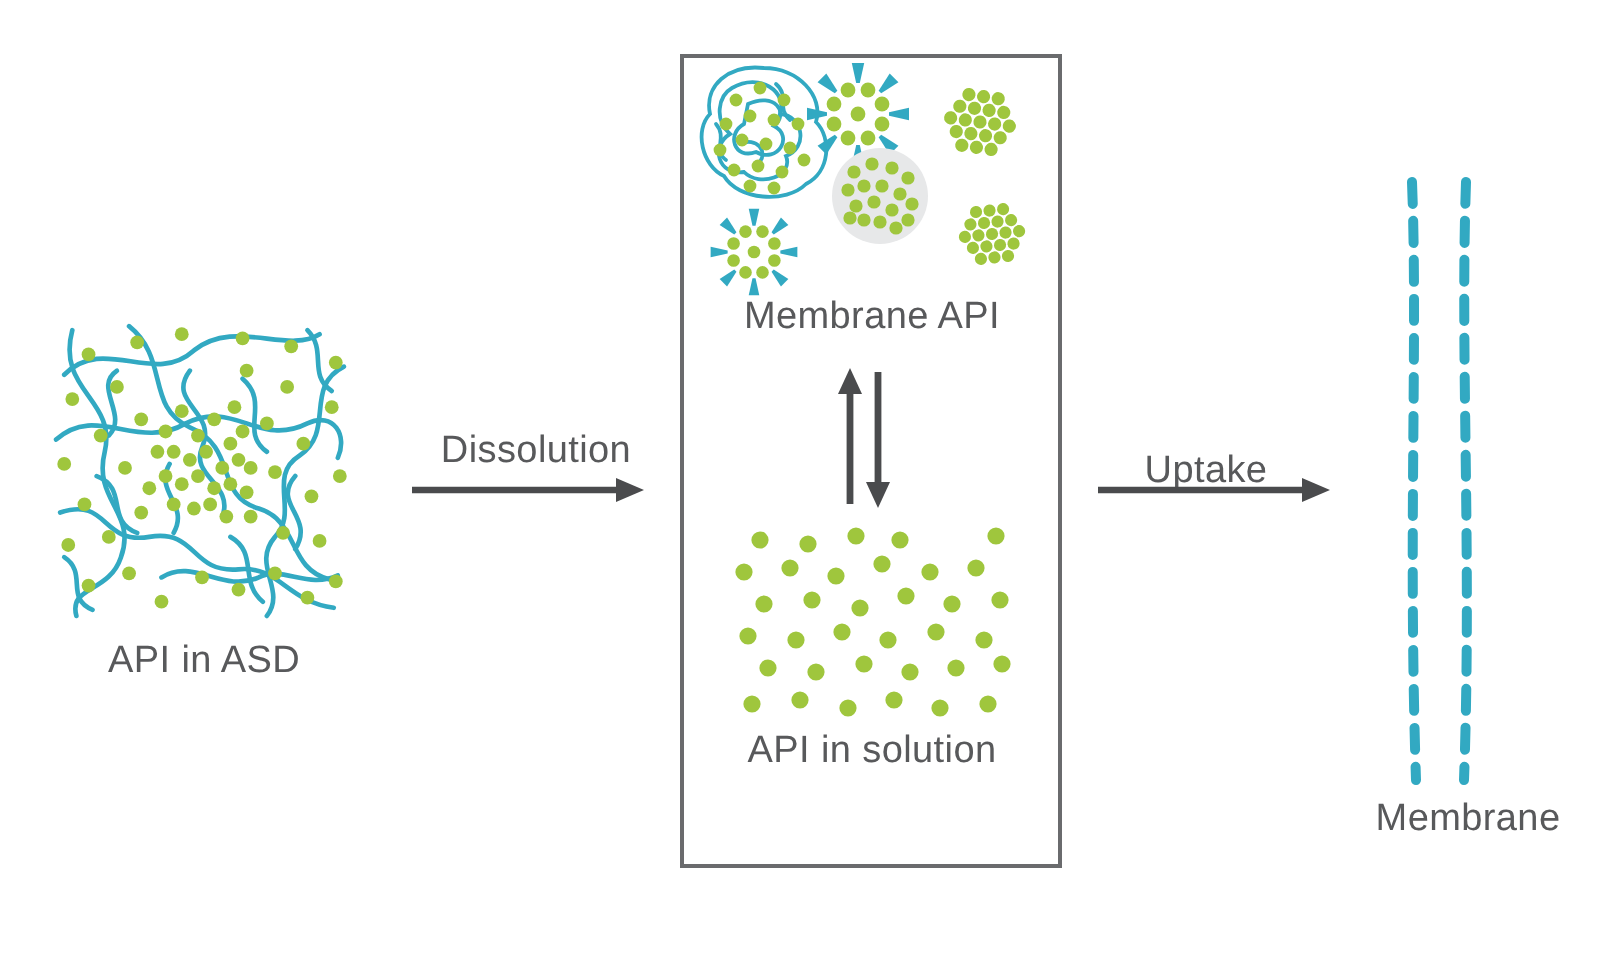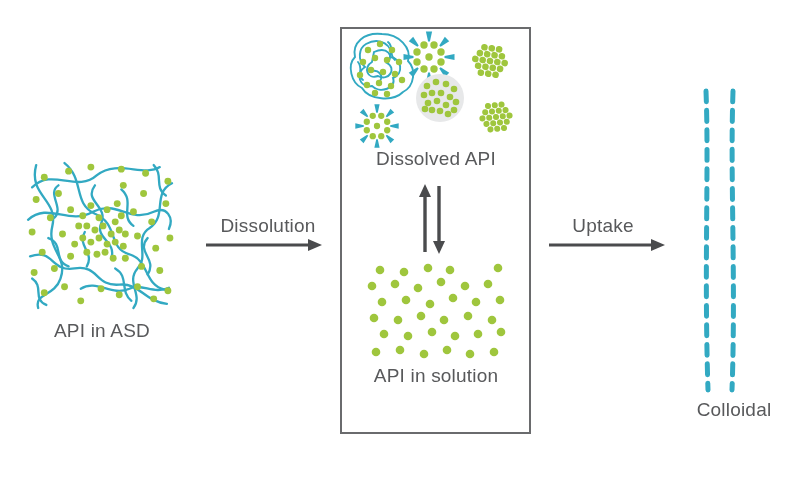--- a/index.html
+++ b/index.html
@@ -234,21 +234,21 @@
 
     <g>
         <use href="#micelle" transform="translate(37,99) scale(0.85)"></use>
       </g>
 
     <g>
         <use href="#hexcluster" transform="translate(156,90) scale(0.92) rotate(-6)"></use>
       </g>
   </svg>
 
-  <div class="lbl" style="left:436px;top:147px">Dissolved API</div>
+  <div class="lbl" style="left:436px;top:147px">Membrane API</div>
 
   <svg style="left:415px;top:184px" width="40" height="70" viewBox="0 0 40 70">
     <line class="s-arrow" stroke-width="3.4" x1="10" y1="11" x2="10" y2="68"></line>
     <polygon class="f-arrow" points="10,0 4,13 16,13"></polygon>
     <line class="s-arrow" stroke-width="3.4" x1="24" y1="2" x2="24" y2="59"></line>
     <polygon class="f-arrow" points="24,70 18,57 30,57"></polygon>
   </svg>
 
   <svg style="left:368px;top:262px" width="136" height="100" viewBox="0 0 136 100">
     <g class="f-green">
@@ -286,27 +286,27 @@
         <circle cx="56" cy="92" r="4.3"></circle>
         <circle cx="79" cy="88" r="4.3"></circle>
         <circle cx="102" cy="92" r="4.3"></circle>
         <circle cx="126" cy="90" r="4.3"></circle>
       </g>
   </svg>
 
   <div class="lbl" style="left:436px;top:364px">API in solution</div>
 
 
-  <div class="lbl" style="left:603px;top:214px">Uptake</div>
+  <div class="lbl" style="left:603px;top:224px">Uptake</div>
   <svg style="left:548px;top:238px" width="118" height="14" viewBox="0 0 118 14">
     <line class="s-arrow" stroke-width="3.2" x1="1" y1="7" x2="104" y2="7"></line>
     <polygon class="f-arrow" points="103,1 117,7 103,13"></polygon>
   </svg>
 
   <svg style="left:695px;top:88px" width="55" height="305" viewBox="0 0 55 305">
     <g class="s-teal" stroke-width="5" stroke-dasharray="11 8.5">
       <path d="M11,3 C14,80 9,180 13,302"></path>
       <path d="M38,3 C35,90 41,190 37,302"></path>
     </g>
   </svg>
-  <div class="lbl" style="left:734px;top:398px">Colloidal</div>
+  <div class="lbl" style="left:734px;top:398px">Membrane</div>
 
 </div>
 
 </body></html>

